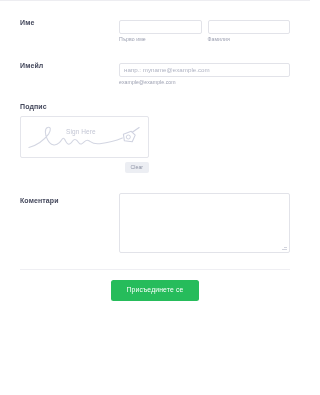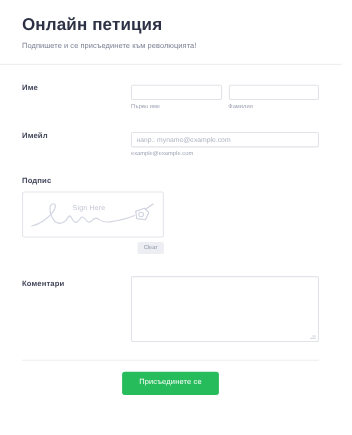--- a/index.html
+++ b/index.html
@@ -216,24 +216,20 @@
     padding: 7px 16px;
     cursor: pointer;
     line-height: 1;
   }
 </style>
 </head>
 <body>
 
 <div class="page">
 
-  <div class="header">
-    <div class="page-title">Онлайн петиция</div>
-    <div class="page-subtitle">Подпишете и се присъединете към революцията!</div>
-  </div>
   <div class="divider"></div>
 
   <div class="form">
 
     <div class="field-row row-name">
       <div class="field-label">Име</div>
       <div class="field-control">
         <div class="name-cols">
           <div class="name-col">
             <input class="text-input" type="text" placeholder="" style="">

